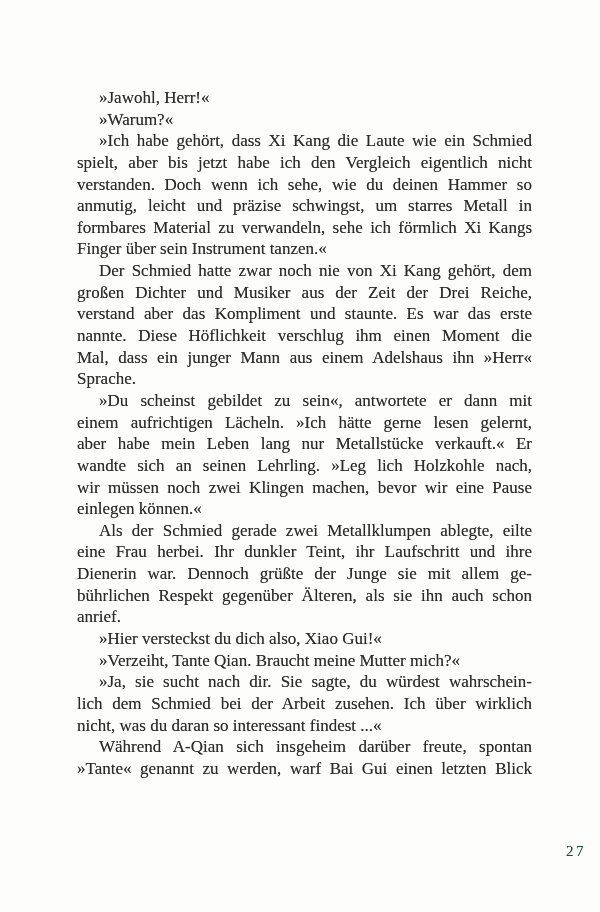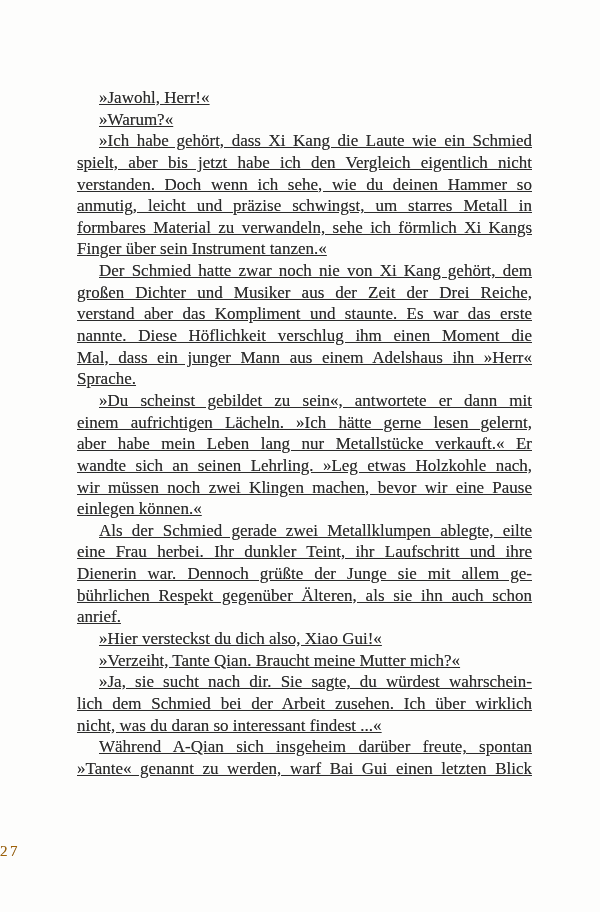--- a/index.html
+++ b/index.html
@@ -23,38 +23,37 @@
     font-size: 17px;
     color: #2b2b2b;
     text-shadow: 0 0 0.5px rgba(43,43,43,0.55);
   }
   .line {
     height: 21.65px;
     line-height: 21.65px;
     overflow: hidden;
     text-align: left;
     white-space: normal;
-    text-decoration: underline;
   }
   .line.just {
     text-align: justify;
     text-align-last: justify;
   }
   .line.indent {
     text-indent: 22px;
   }
   .page-number {
     position: absolute;
     top: 843px;
     left: 0;
     width: 586px; 
-    text-align: left;
+    text-align: right;
     font-size: 15px;
     letter-spacing: 2.5px;
-    color: #a16207;
+    color: #14532d;
     text-shadow: 0 0 0.5px rgba(58,58,58,0.5);
   }
 </style>
 </head>
 <body>
 
 <div class="page">
   <div class="text-block">
       <div class="line indent">»Jawohl, Herr!«</div>
       <div class="line indent">»Warum?«</div>
@@ -66,21 +65,21 @@
       <div class="line">Finger über sein Instrument tanzen.«</div>
       <div class="line indent just">Der Schmied hatte zwar noch nie von Xi Kang gehört, dem</div>
       <div class="line just">großen Dichter und Musiker aus der Zeit der Drei Reiche,</div>
       <div class="line just">verstand aber das Kompliment und staunte. Es war das erste</div>
       <div class="line just">nannte. Diese Höflichkeit verschlug ihm einen Moment die</div>
       <div class="line just">Mal, dass ein junger Mann aus einem Adelshaus ihn »Herr«</div>
       <div class="line">Sprache.</div>
       <div class="line indent just">»Du scheinst gebildet zu sein«, antwortete er dann mit</div>
       <div class="line just">einem aufrichtigen Lächeln. »Ich hätte gerne lesen gelernt,</div>
       <div class="line just">aber habe mein Leben lang nur Metallstücke verkauft.« Er</div>
-      <div class="line just">wandte sich an seinen Lehrling. »Leg etwas Holzkohle nach,</div>
+      <div class="line just">wandte sich an seinen Lehrling. »Leg lich Holzkohle nach,</div>
       <div class="line just">wir müssen noch zwei Klingen machen, bevor wir eine Pause</div>
       <div class="line">einlegen können.«</div>
       <div class="line indent just">Als der Schmied gerade zwei Metallklumpen ablegte, eilte</div>
       <div class="line just">eine Frau herbei. Ihr dunkler Teint, ihr Laufschritt und ihre</div>
       <div class="line just">Dienerin war. Dennoch grüßte der Junge sie mit allem ge-</div>
       <div class="line just">bührlichen Respekt gegenüber Älteren, als sie ihn auch schon</div>
       <div class="line">anrief.</div>
       <div class="line indent">»Hier versteckst du dich also, Xiao Gui!«</div>
       <div class="line indent">»Verzeiht, Tante Qian. Braucht meine Mutter mich?«</div>
       <div class="line indent just">»Ja, sie sucht nach dir. Sie sagte, du würdest wahrschein-</div>

